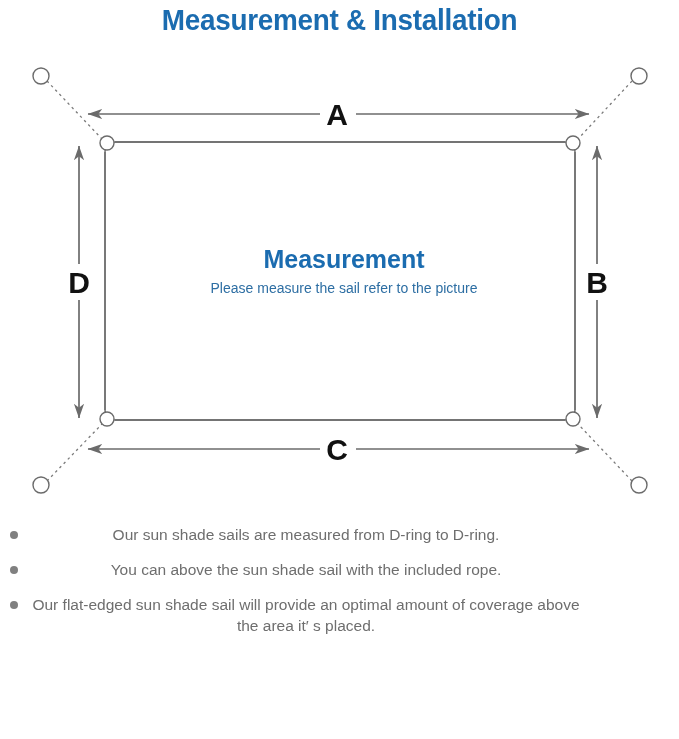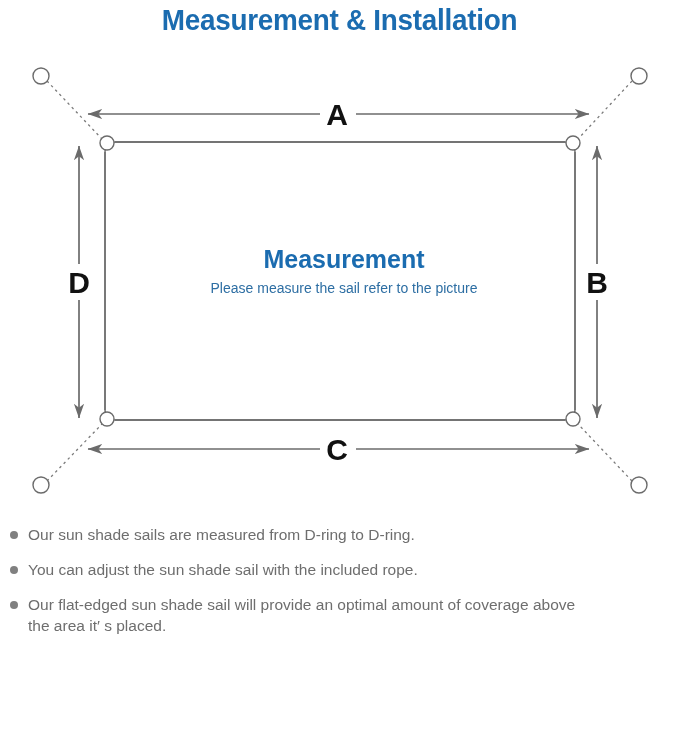--- a/index.html
+++ b/index.html
@@ -61,20 +61,21 @@
     font-size: 14px;
     fill: #2d6ea3;
   }
 
   
   #notes {
     position: absolute;
     top: 524px;
     left: 0;
     width: 592px;
+    text-align: center;
   }
   .note-item {
     position: relative;
     padding-left: 28px;
     margin-bottom: 14px;
     font-size: 15.5px;
     line-height: 21px;
     color: #6e6e6e;
     font-family: "Liberation Sans", sans-serif;
     padding-right: 8px;
@@ -166,19 +167,19 @@
   </svg>
 </div>
 
 <div id="notes">
   <div class="note-item">
     <span class="note-bullet"></span>
     <span class="note-text">Our sun shade sails are measured from D-ring to D-ring.</span>
   </div>
   <div class="note-item">
     <span class="note-bullet"></span>
-    <span class="note-text">You can adjust the sun shade sail with the included rope.</span>
+    <span class="note-text">You can above the sun shade sail with the included rope.</span>
   </div>
   <div class="note-item">
     <span class="note-bullet"></span>
     <span class="note-text">Our flat-edged sun shade sail will provide an optimal amount of coverage above the area it′ s placed.</span>
   </div>
 </div>
 
 </body></html>

